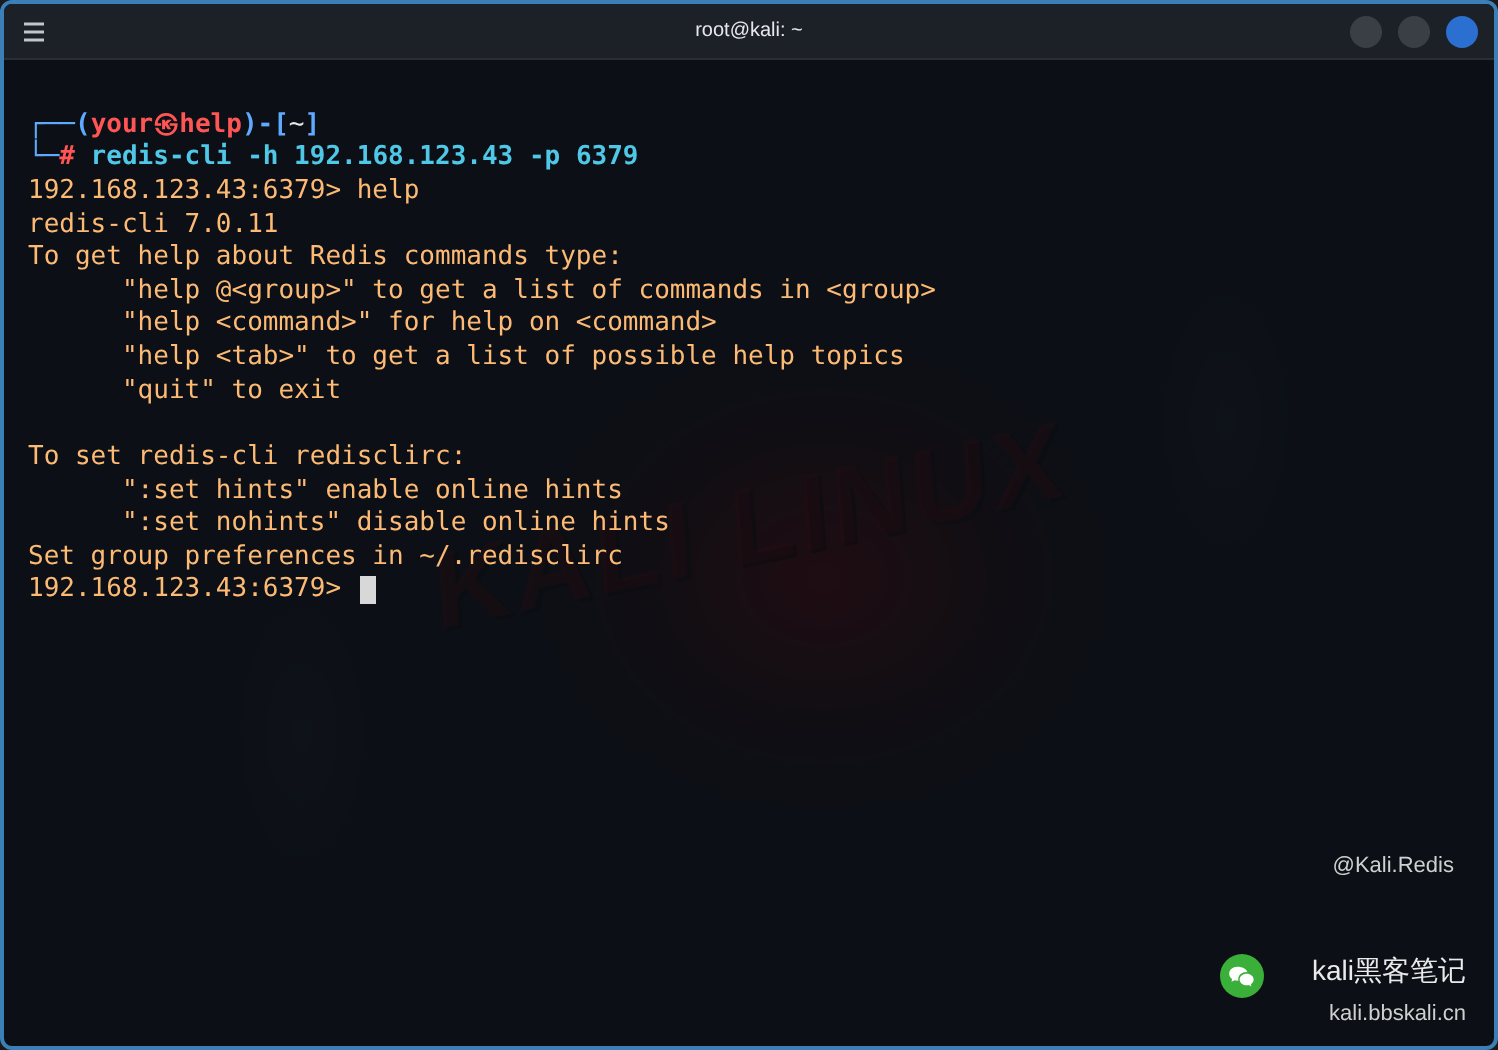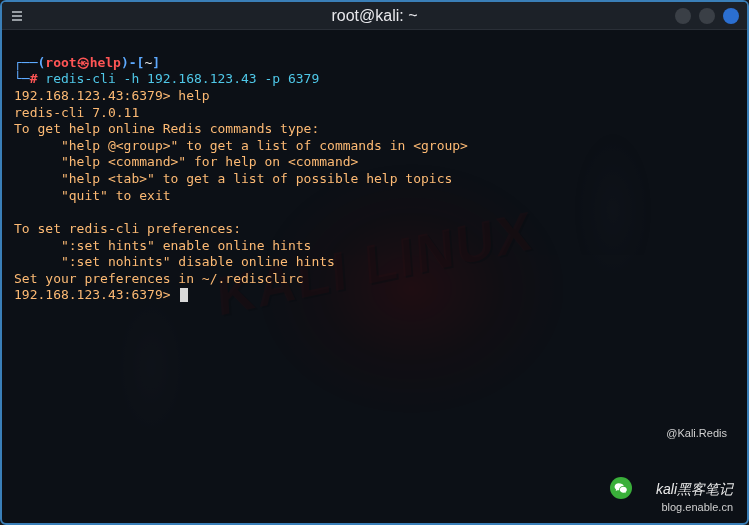--- a/index.html
+++ b/index.html
@@ -57,64 +57,63 @@
   .tb-left { display:flex; align-items:center; gap:6px; width:80px;}
   .tb-icon {
     width: 14px; height: 14px;
     display:inline-flex; align-items:center; justify-content:center;
     color:#c8d0d8;
   }
   .tb-title {
     flex:1;
     text-align:center;
     color:#e8e8ec;
-    font-size:16px;
+    font-size:10px;
     font-family: sans-serif;
   }
   .tb-right { display:flex; gap:8px; width:80px; justify-content:flex-end;}
   .wbtn {
     width:16px; height:16px; border-radius:50%;
     display:inline-block;
   }
   .wbtn.min{ background:#3a3f46; }
   .wbtn.max{ background:#3a3f46; }
   .wbtn.close{ background:#2b6fd1; }
   .terminal {
     position: relative;
     z-index: 1;
     padding: 8px 12px;
     color:#d8d8d8;
     line-height: 1.28;
     white-space: pre;
   }
   .line { white-space: pre; }
   .red { color:#ff5555; font-weight:bold;}
-  .cyan{ color:#4fc8e8; font-weight:normal;}
+  .cyan{ color:#4fc8e8; font-weight:bold;}
   .blue{ color:#5eaaff; font-weight:bold;}
   .grey{ color:#fdba74;}
   .white{ color:#e8e8e8;}
   .cursor {
     display:inline-block;
     width:8px; height:14px;
     background:#d8d8d8;
     vertical-align: text-bottom;
     margin-left:2px;
   }
   .watermark {
     position:absolute;
     right:14px; bottom:10px;
     display:flex; flex-direction:column; align-items:flex-end;
     z-index:3;
     color:#eaeaea;
     font-family: sans-serif;
   }
   .wm-row{
-    display:flex; align-items:flex-end; gap:24px;
+    display:flex; align-items:flex-start; gap:24px;
     font-size:14px;
-    font-style:italic;
   }
   .wm-icon{
     width:22px; height:22px; border-radius:50%;
     background:#3aaf3a;
     display:flex; align-items:center; justify-content:center;
     font-size:12px; color:#fff;
   }
   .wm-sub{ font-size:11px; color:#cfcfcf; margin-top:2px;}
   .wm-top{
     position:absolute;
@@ -141,42 +140,42 @@
     </div>
     <div class="tb-title">root@kali: ~</div>
     <div class="tb-right">
       <span class="wbtn min"></span>
       <span class="wbtn max"></span>
       <span class="wbtn close"></span>
     </div>
   </div>
 
   <div class="terminal">
-<span class="line"><span class="blue">┌──(</span><span class="red">root</span><span class="red">㉿</span><span class="red">help</span><span class="blue">)-[</span><span class="white">~</span><span class="blue">]</span></span>
+<span class="line"><span class="blue">┌──(</span><span class="red">your</span><span class="red">㉿</span><span class="red">help</span><span class="blue">)-[</span><span class="white">~</span><span class="blue">]</span></span>
 <span class="line"><span class="blue">└─</span><span class="red">#</span><span class="cyan"> redis-cli -h 192.168.123.43 -p 6379</span></span>
 <span class="line grey">192.168.123.43:6379&gt; help</span>
 <span class="line grey">redis-cli 7.0.11</span>
-<span class="line grey">To get help online Redis commands type:</span>
+<span class="line grey">To get help about Redis commands type:</span>
 <span class="line grey">      "help @&lt;group&gt;" to get a list of commands in &lt;group&gt;</span>
 <span class="line grey">      "help &lt;command&gt;" for help on &lt;command&gt;</span>
 <span class="line grey">      "help &lt;tab&gt;" to get a list of possible help topics</span>
 <span class="line grey">      "quit" to exit</span>
 <span class="line grey"></span>
-<span class="line grey">To set redis-cli preferences:</span>
+<span class="line grey">To set redis-cli redisclirc:</span>
 <span class="line grey">      ":set hints" enable online hints</span>
 <span class="line grey">      ":set nohints" disable online hints</span>
-<span class="line grey">Set your preferences in ~/.redisclirc</span>
+<span class="line grey">Set group preferences in ~/.redisclirc</span>
 <span class="line grey"><span>192.168.123.43:6379&gt; </span><span class="cursor"></span></span>
   </div>
 
   <div class="wm-top">@Kali.Redis</div>
   <div class="watermark">
     <div class="wm-row">
       <span class="wm-icon">
         <svg width="14" height="14" viewBox="0 0 24 24">
             <path fill="#fff" d="M8 4C4 4 1 6.7 1 10c0 1.8 1 3.4 2.5 4.5L3 17l2.7-1.3C6.4 15.9 7.2 16 8 16c.3 0 .6 0 .9-.1-.1-.4-.1-.9-.1-1.3 0-3.3 3.1-6 7-6 .3 0 .6 0 .9.1C15.9 5.8 12.3 4 8 4zm8 6c-3.3 0-6 2.2-6 5s2.7 5 6 5c.7 0 1.3-.1 1.9-.3L20 21l-.4-2c1.4-.9 2.4-2.3 2.4-4 0-2.8-2.7-5-6-5z"></path>
           </svg>
       </span>
       <span>kali黑客笔记</span>
     </div>
-    <div class="wm-sub">blog.enable.cn</div>
+    <div class="wm-sub">kali.bbskali.cn</div>
   </div>
 </div>
 
 </body></html>

